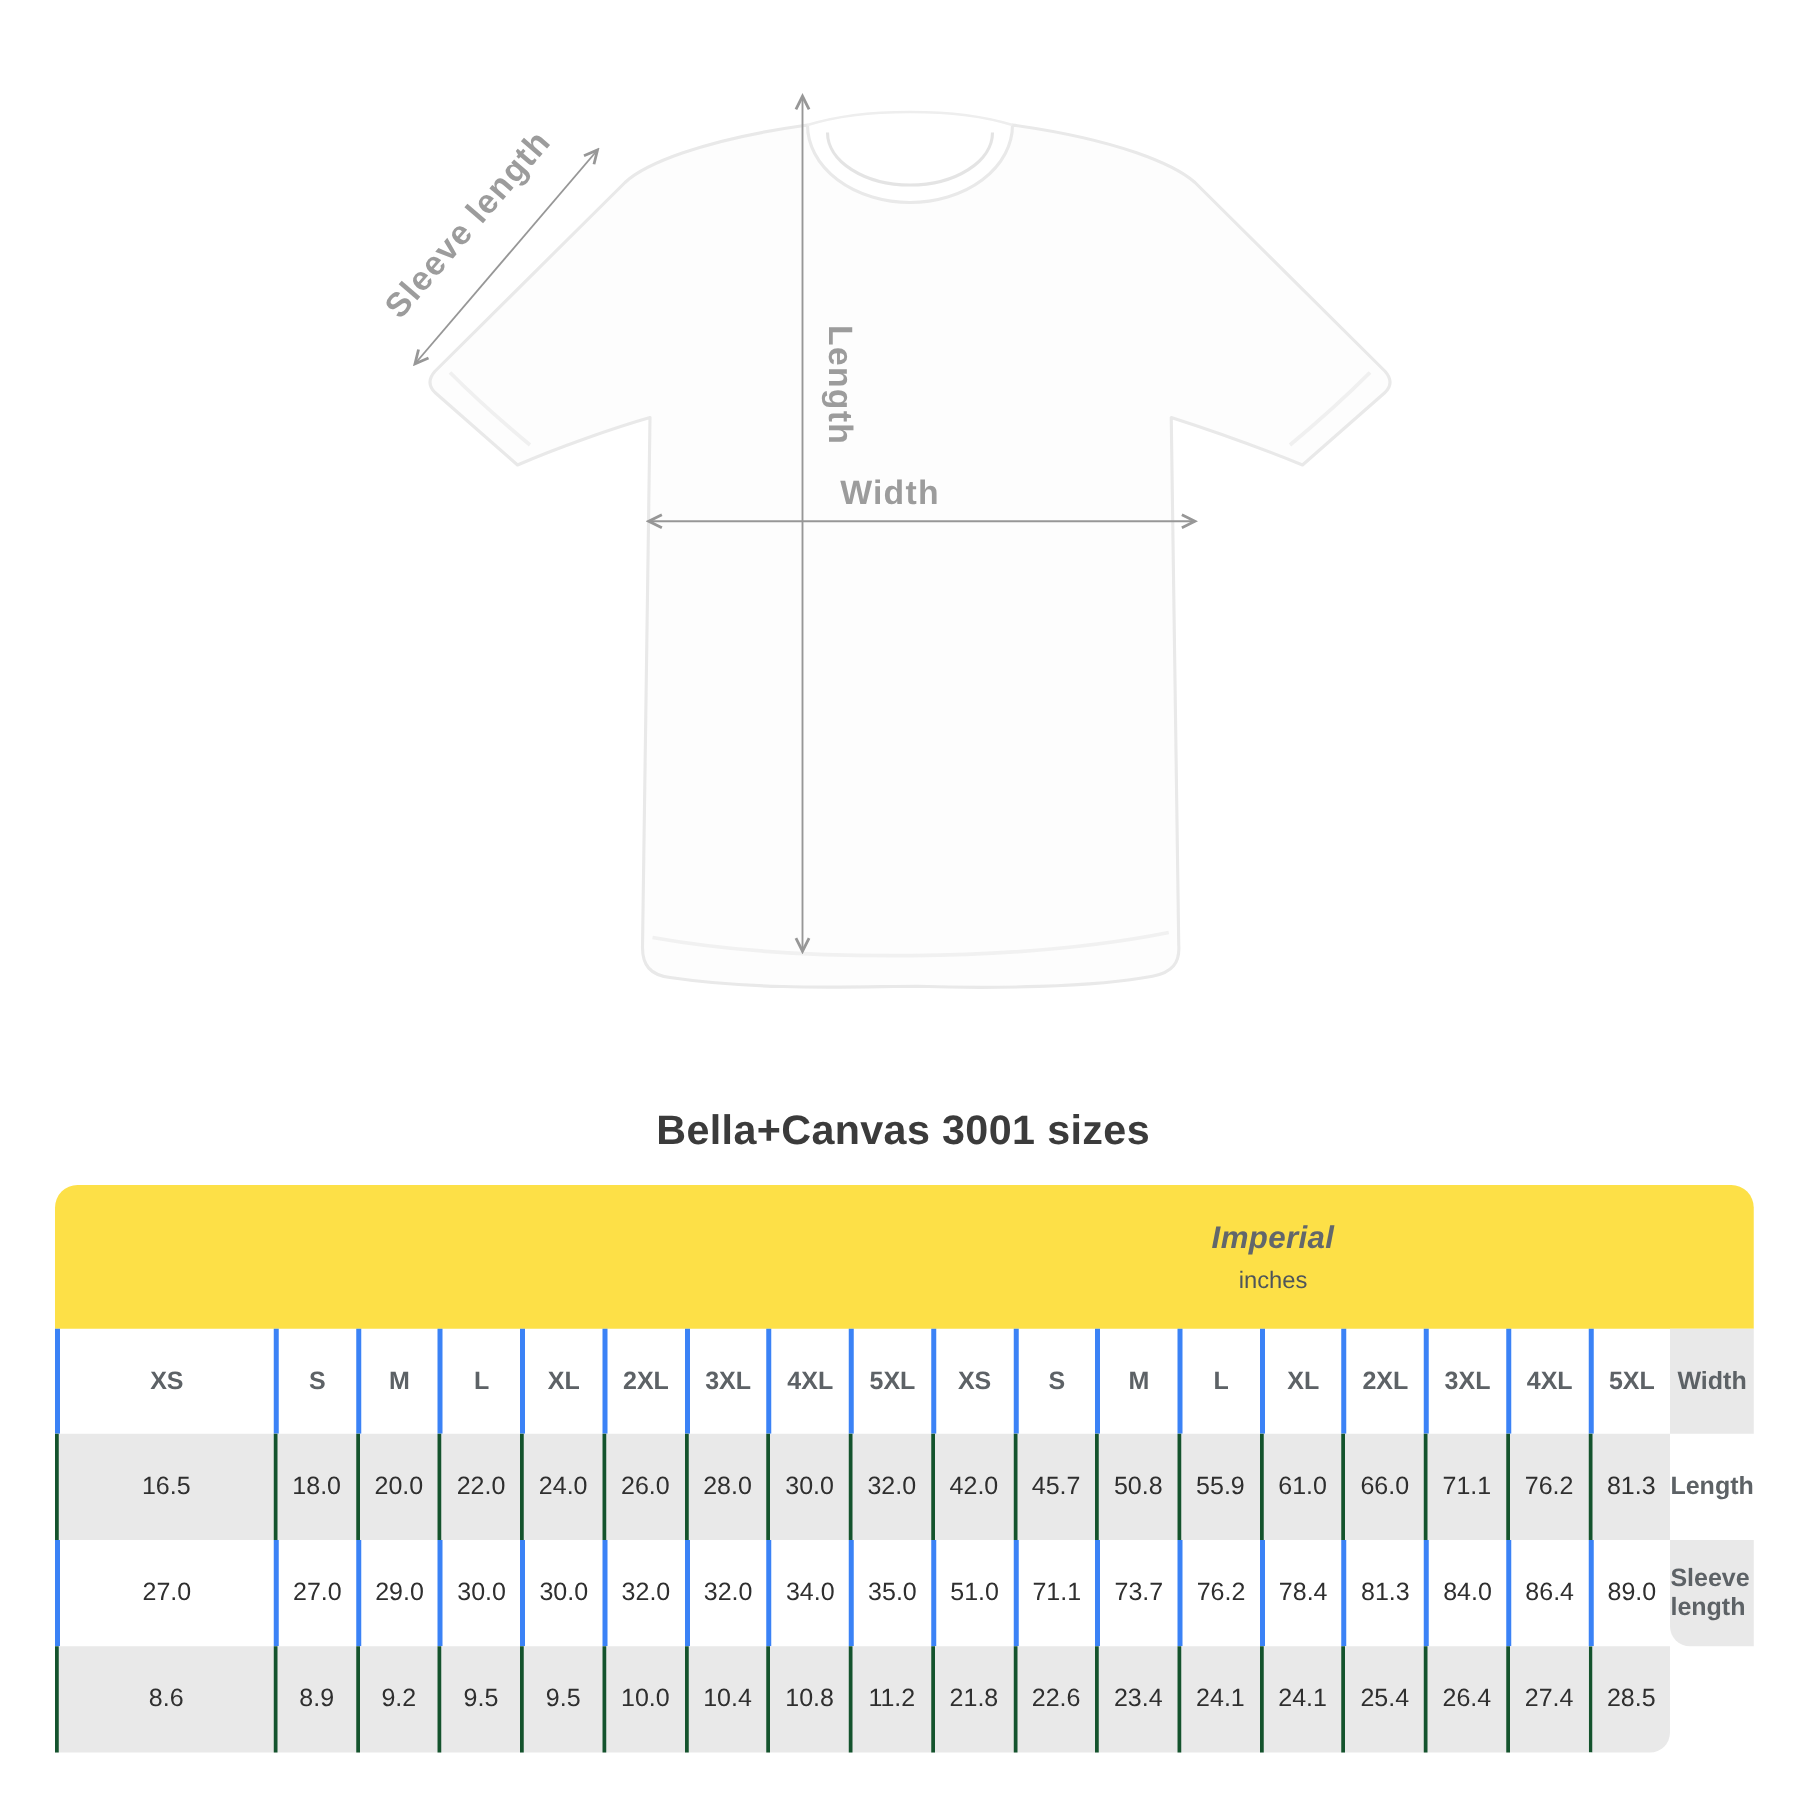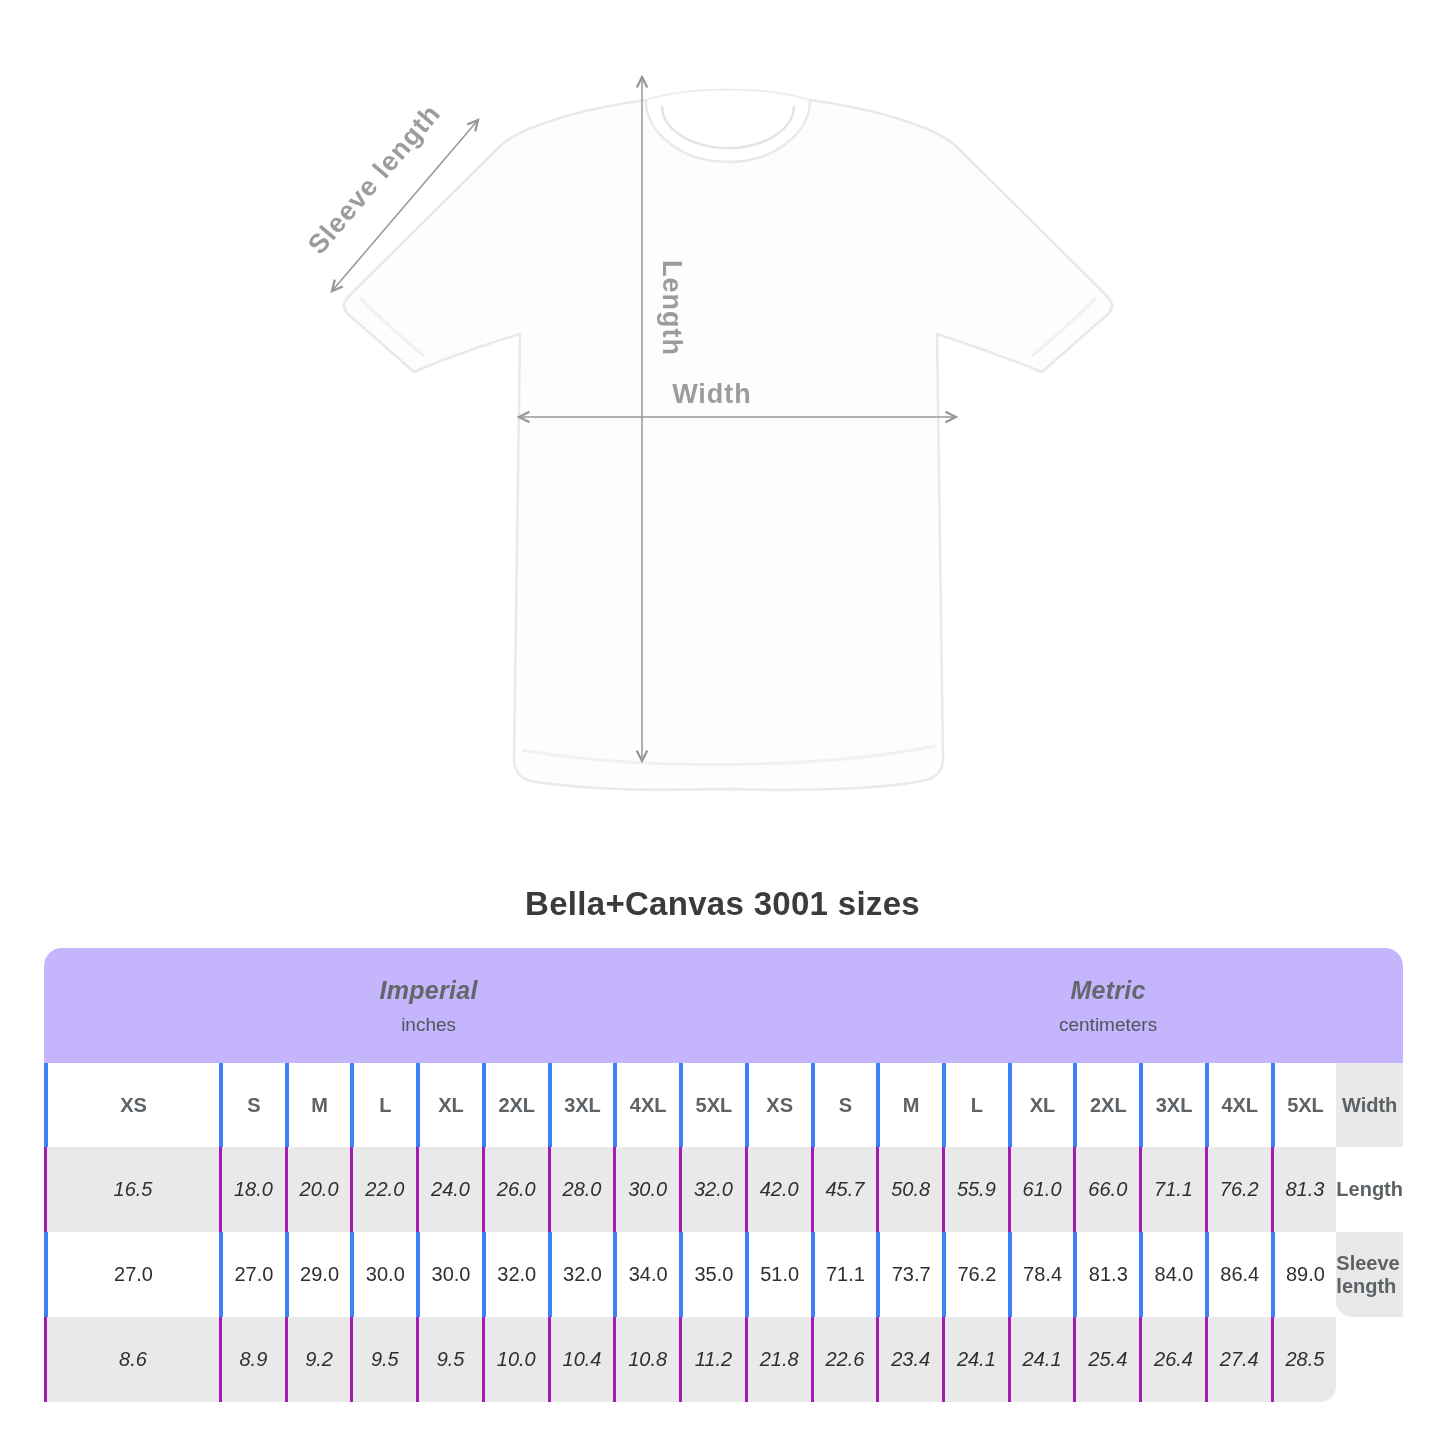--- a/index.html
+++ b/index.html
@@ -11,32 +11,32 @@
 
   .title { position:absolute; top:884px; left:0; width:100%; text-align:center;
            font-size:33px; font-weight:bold; color:#3b3b3b; line-height:40px; letter-spacing:.3px; }
   .subtitle { position:absolute; top:901px; left:0; width:100%; text-align:center;
            font-size:20px; font-style:italic; color:#4b4b4b; line-height:30px; }
 
   .grid { position:absolute; left:44px; top:948px; width:1359px;
           display:grid; grid-template-columns:175px repeat(18, 1fr);
           grid-template-rows:115px 84px 85px 85px 85px; }
 
-  .band { grid-column:1 / -1; background:#c4b5fd; border-radius:18px 18px 0 0; display:flex;justify-content:flex-end; }
+  .band { grid-column:1 / -1; background:#fde047; border-radius:18px 18px 0 0; display:flex;justify-content:flex-end; }
   .grp { display:flex; flex-direction:column; align-items:center; justify-content:center; gap:9px; }
   .g1 { width:56.6%; } .g2 { flex:1; }
   .grp-title { font-size:25px; font-weight:bold; font-style:italic; color:#62676b; letter-spacing:.3px; }
   .grp-sub { font-size:19px; color:#4f555a; }
 
   .cell { display:flex; align-items:center; justify-content:center; }
   .hd { font-weight:bold; font-size:20px; color:#5d6266; }
   .vl { font-size:20px; color:#2f2f2f; }
   .gy { background:#e9e9e9; }
   .dv { border-left:4px solid #3b82f6; }
-  .dw { border-left:3px solid #a21caf;font-style:italic; }
+  .dw { border-left:3px solid #14532d; }
   .rbl { border-radius:0 0 0 16px; }
   .rbr { border-radius:0 0 16px 0;text-align:right; }
 </style>
 </head>
 <body>
 
 <div class="page">
 
   <svg class="shirt-svg" width="1445" height="820" viewBox="0 0 1445 820">
     <defs>
@@ -81,24 +81,20 @@
     <text x="712" y="403" text-anchor="middle">Width</text>
   </svg>
 
   <div class="title">Bella+Canvas 3001 sizes</div>
 
   <div class="grid">
     <div class="band">
       <div class="grp g1">
         <div class="grp-title">Imperial</div>
         <div class="grp-sub">inches</div>
-      </div>
-      <div class="grp g2">
-        <div class="grp-title">Metric</div>
-        <div class="grp-sub">centimeters</div>
       </div>
     </div>
 
       <div class="cell hd dv">XS</div>
       <div class="cell hd dv">S</div>
       <div class="cell hd dv">M</div>
       <div class="cell hd dv">L</div>
       <div class="cell hd dv">XL</div>
       <div class="cell hd dv">2XL</div>
       <div class="cell hd dv">3XL</div>

